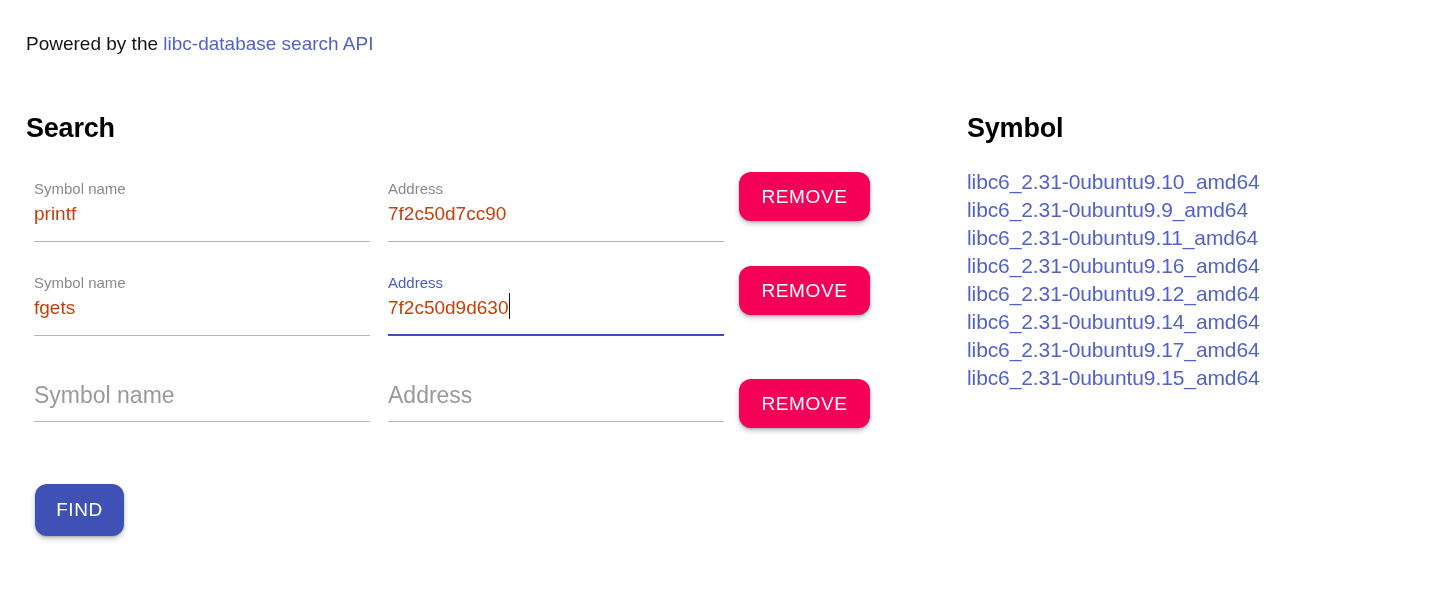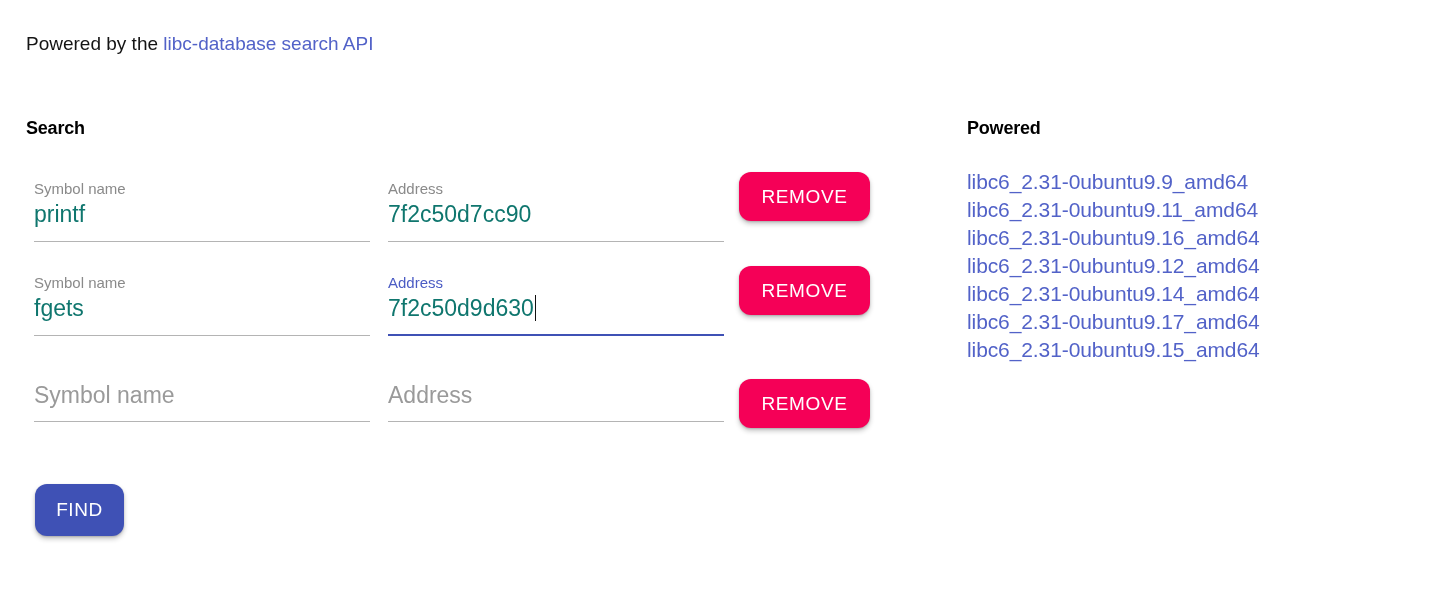--- a/index.html
+++ b/index.html
@@ -36,21 +36,21 @@
   }
   .powered-by .api-link {
     color: #5262c8;
     text-decoration: none;
     cursor: pointer;
   }
 
   
   .section-title {
     position: absolute;
-    font-size: 18px;
+    font-size: 27px;
     font-weight: bold;
     line-height: 28px;
     color: #000000;
     letter-spacing: -0.2px;
   }
   #search-title  { left: 26px;  top: 114px; }
   #results-title { left: 967px; top: 114px; }
 
   
   .search-form {
@@ -82,23 +82,23 @@
     color: #8a8a8a;
     pointer-events: none;
     white-space: nowrap;
   }
   .mdc-field.focused .float-label { color: #4b5cc4; }
 
   .field-value {
     position: absolute;
     left: 0;
     top: 33px;
-    font-size: 23px;
+    font-size: 19px;
     line-height: 30px;
-    color: #0f766e;
+    color: #c2410c;
     white-space: nowrap;
     background: transparent;
     border: 0;
     outline: none;
     width: 100%;
     font-family: "Liberation Sans", sans-serif;
     padding: 0;
   }
 
   .field-placeholder {
@@ -192,21 +192,21 @@
 </head>
 <body>
 
 <div class="page">
 
   <div class="powered-by">
     <span>Powered by the </span><a class="api-link" href="#">libc-database search API</a>
   </div>
 
   <div class="section-title" id="search-title">Search</div>
-  <div class="section-title" id="results-title">Powered</div>
+  <div class="section-title" id="results-title">Symbol</div>
 
   <div class="search-form">
 
     <div class="field-row r1">
       <div class="mdc-field symbol">
         <div class="float-label">Symbol name</div>
         <div class="field-value">printf</div>
         <div class="underline"></div>
       </div>
       <div class="mdc-field address">
@@ -240,20 +240,21 @@
         <div class="field-placeholder">Address</div>
         <div class="underline"></div>
       </div>
       <button class="btn btn-remove">REMOVE</button>
     </div>
   </div>
 
   <button class="btn btn-find">FIND</button>
 
   <div class="results-list">
+      <a class="result-item" href="#">libc6_2.31-0ubuntu9.10_amd64</a>
       <a class="result-item" href="#">libc6_2.31-0ubuntu9.9_amd64</a>
       <a class="result-item" href="#">libc6_2.31-0ubuntu9.11_amd64</a>
       <a class="result-item" href="#">libc6_2.31-0ubuntu9.16_amd64</a>
       <a class="result-item" href="#">libc6_2.31-0ubuntu9.12_amd64</a>
       <a class="result-item" href="#">libc6_2.31-0ubuntu9.14_amd64</a>
       <a class="result-item" href="#">libc6_2.31-0ubuntu9.17_amd64</a>
       <a class="result-item" href="#">libc6_2.31-0ubuntu9.15_amd64</a>
     </div>
 
 </div>

